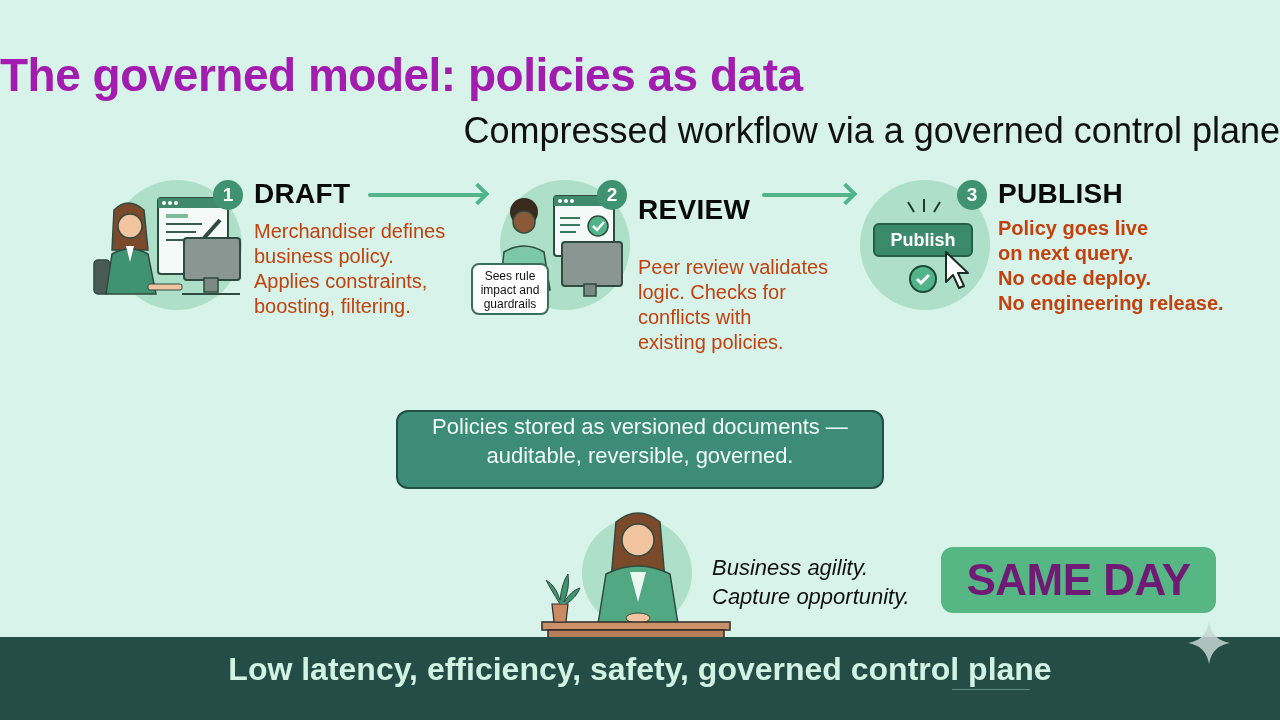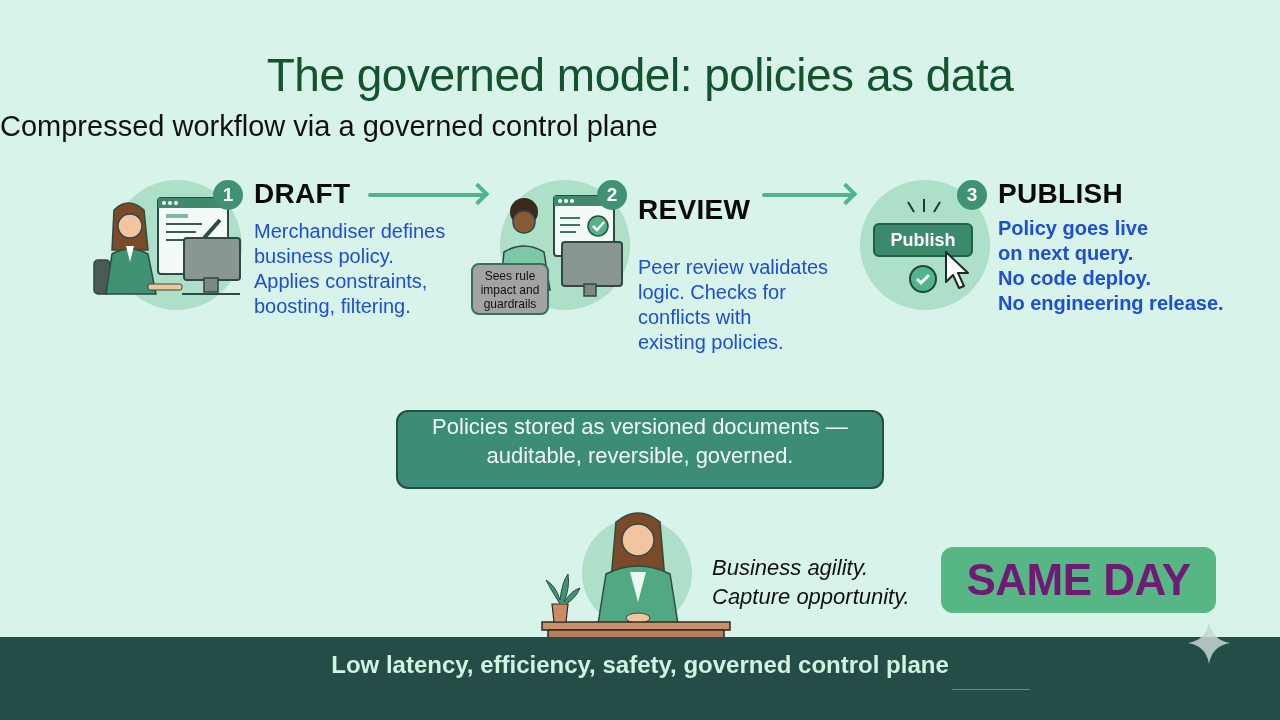--- a/index.html
+++ b/index.html
@@ -5,55 +5,55 @@
   * { box-sizing: border-box; margin: 0; padding: 0; }
   html, body { width: 1280px; height: 720px; overflow: hidden; }
   body {
     background: #d8f3ea;
     font-family: "Liberation Sans", sans-serif;
     color: #111;
     position: relative;
   }
   .title {
     position: absolute; left: 0; right: 0; top: 48px;
-    text-align: center; font-size: 46px; font-weight: normal;
-    letter-spacing: -0.5px; color: #14532d;
+    text-align: left; font-size: 46px; font-weight: bold;
+    letter-spacing: -0.5px; color: #a21caf;
   }
   .subtitle {
     position: absolute; left: 0; right: 0; top: 110px;
-    text-align: left; font-size: 29px; color: #111;
+    text-align: right; font-size: 36px; color: #111;
   }
   .illus {
     position: absolute; width: 130px; height: 130px; border-radius: 50%;
     background: #aedfc9;
   }
   .badge {
     position: absolute; width: 30px; height: 30px; border-radius: 50%;
     background: #3f9272; color: #fff; font-weight: bold; font-size: 19px;
     display: flex; align-items: center; justify-content: center;
   }
   .step-title {
     position: absolute; font-size: 28px; font-weight: bold; color: #0a0a0a;
     letter-spacing: 0.3px;
   }
   .step-desc {
-    position: absolute; font-size: 20px; line-height: 25px; color: #1d4ed8;
+    position: absolute; font-size: 20px; line-height: 25px; color: #c2410c;
     white-space: pre-line;
   }
   .arrow {
     position: absolute; height: 4px; background: #52b48a; border-radius: 2px;
   }
   .arrow::after {
     content: ""; position: absolute; right: -2px; top: -7px;
     width: 12px; height: 12px; border-top: 4px solid #52b48a; border-right: 4px solid #52b48a;
     transform: rotate(45deg);
   }
   .callout {
     position: absolute; left: 471px; top: 263px; width: 78px; height: 52px;
-    border: 2px solid #3a6f5b; border-radius: 8px; background: #a3a3a3;
+    border: 2px solid #3a6f5b; border-radius: 8px; background: #ffffff;
     font-size: 12px; line-height: 14px; text-align: center; padding-top: 4px; color: #111;
     white-space: pre-line;
   }
   .publish-btn {
     position: absolute; left: 873px; top: 223px; width: 100px; height: 34px;
     background: #3b8a6c; border: 2px solid #225e48; border-radius: 6px;
     color: #fff; font-weight: bold; font-size: 18px;
     display: flex; align-items: center; justify-content: center;
   }
   .info-box {
@@ -71,21 +71,21 @@
     background: #56b784; border-radius: 12px; color: #701a75;
     font-size: 44px; font-weight: bold; display: flex; align-items: center; justify-content: center;
     letter-spacing: -0.5px;
   }
   .footer {
     position: absolute; left: 0; top: 637px; width: 1280px; height: 83px;
     background: #244d47;
   }
   .footer-text {
     position: absolute; left: 0; right: 0; top: 14px; text-align: center;
-    color: #d2f2e2; font-size: 24px; font-weight: bold;
+    color: #d2f2e2; font-size: 32px; font-weight: bold;
   }
   .footer-line {
     position: absolute; left: 952px; top: 52px; width: 78px; height: 1px; background: #5c8b80;
   }
   .sparkle { position: absolute; left: 1186px; top: 620px; }
 </style>
 </head>
 <body>
 
 <div class="title">The governed model: policies as data</div>

